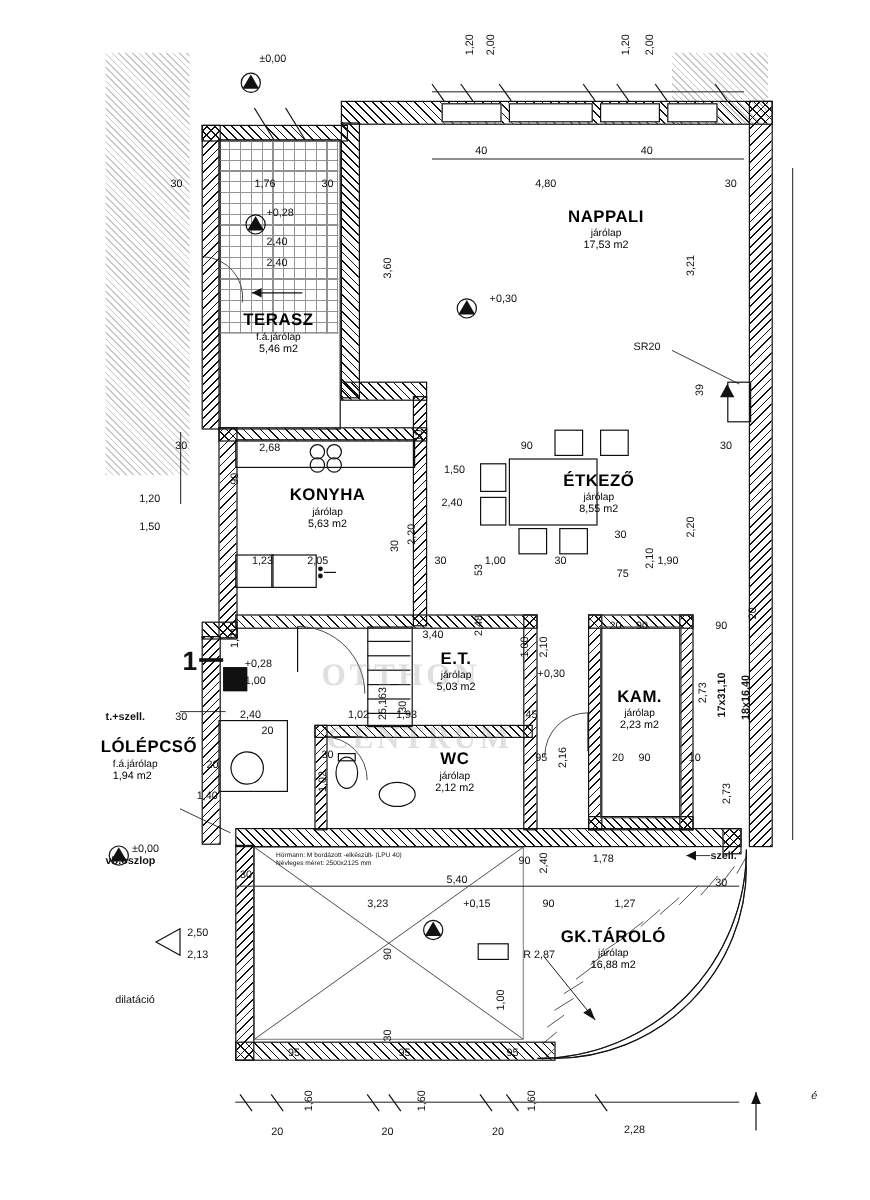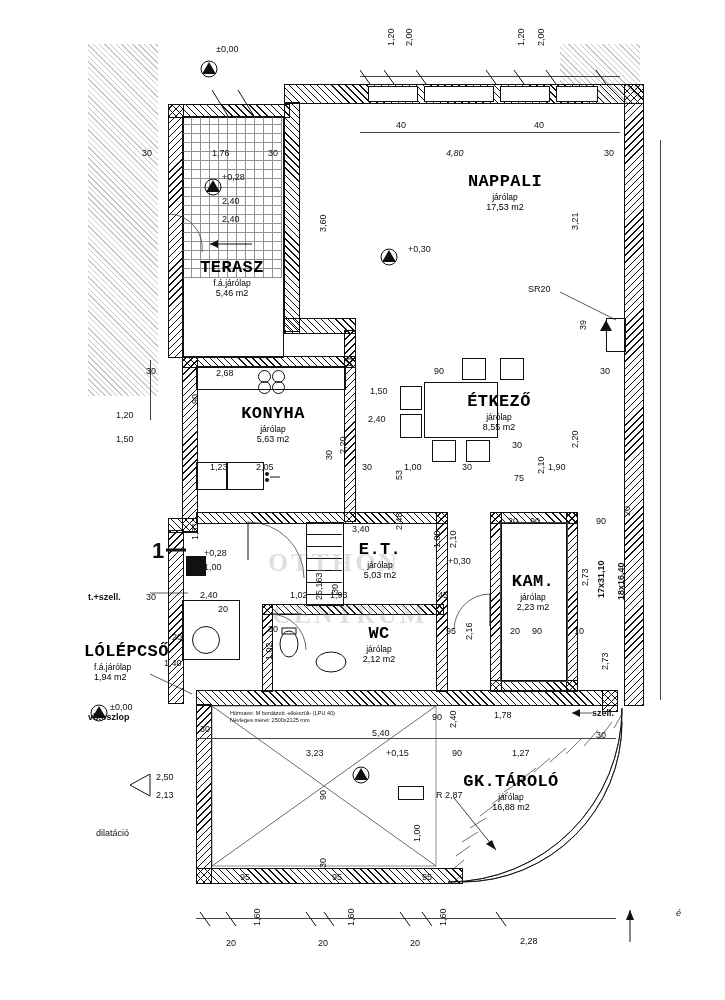--- a/index.html
+++ b/index.html
@@ -2,21 +2,21 @@
 <html><head>
 <meta charset="utf-8">
 <style>
   html,body{margin:0;padding:0;background:#fff;}
   body{width:725px;height:1000px;font-family:"Liberation Sans",sans-serif;color:#000;}
   #sheet{position:relative;width:725px;height:1000px;overflow:hidden;background:#fff;}
   .abs{position:absolute;}
   .lbl{position:absolute;white-space:nowrap;font-size:9px;line-height:1.12;color:#111;}
   .lbl.b{font-weight:bold;}
   .room{position:absolute;text-align:center;white-space:nowrap;line-height:1.18;}
-  .room .nm{font-size:17px;font-weight:bold;letter-spacing:.4px;font-family:Liberation Mono, monospace;}
+  .room .nm{font-size:14px;font-weight:bold;letter-spacing:.4px;}
   .room .sub{font-size:8.5px;}
   .room .ar{font-size:9px;}
   .dim{position:absolute;font-size:9px;white-space:nowrap;color:#111;}
   .ln{position:absolute;background:#111;}
   .h{height:1px;}
   .v{width:1px;}
   .thin{background:#444;}
   .hatchA{position:absolute;background:
       repeating-linear-gradient(45deg,#111 0 1px,transparent 1px 5px);}
   .hatchB{position:absolute;background:
@@ -297,21 +297,21 @@
   <div class="room" style="left:498px;top:572px;width:70px;">
     <div class="nm">KAM.</div>
     <div class="sub">járólap</div>
     <div class="ar">2,23 m2</div>
   </div>
   <div class="room" style="left:342px;top:624px;width:74px;">
     <div class="nm">WC</div>
     <div class="sub">járólap</div>
     <div class="ar">2,12 m2</div>
   </div>
-  <div class="room" style="left:84px;top:614px;width:104px;text-align:left;margin-top:28px;">
+  <div class="room" style="left:84px;top:614px;width:104px;text-align:left;">
     <div class="nm">LÓLÉPCSŐ</div>
     <div class="sub" style="padding-left:10px;">f.á.járólap</div>
     <div class="ar" style="padding-left:10px;">1,94 m2</div>
   </div>
   <div class="room" style="left:456px;top:772px;width:110px;">
     <div class="nm">GK.TÁROLÓ</div>
     <div class="sub">járólap</div>
     <div class="ar">16,88 m2</div>
   </div>
 
@@ -334,21 +334,21 @@
 
   <div class="lbl" style="left:230px;top:710px;font-size:5.5px;line-height:1.35;max-width:170px;white-space:pre-line;">Hörmann: M bordázott -elkészült- (LPU 40)
 Névleges méret: 2500x2125 mm</div>
 
   <div class="dim" style="left:386px;top:46px;transform:rotate(-90deg);transform-origin:left top;">1,20</div>
   <div class="dim" style="left:404px;top:46px;transform:rotate(-90deg);transform-origin:left top;">2,00</div>
   <div class="dim" style="left:516px;top:46px;transform:rotate(-90deg);transform-origin:left top;">1,20</div>
   <div class="dim" style="left:536px;top:46px;transform:rotate(-90deg);transform-origin:left top;">2,00</div>
   <div class="dim" style="left:396px;top:120px;">40</div>
   <div class="dim" style="left:534px;top:120px;">40</div>
-  <div class="dim" style="left:446px;top:148px;font-style:italic;">4,80</div>
+  <div class="dim" style="left:446px;top:148px;">4,80</div>
   <div class="dim" style="left:604px;top:148px;">30</div>
   <div class="dim" style="left:212px;top:148px;">1,76</div>
   <div class="dim" style="left:268px;top:148px;">30</div>
   <div class="dim" style="left:142px;top:148px;">30</div>
   <div class="dim" style="left:222px;top:196px;">2,40</div>
   <div class="dim" style="left:222px;top:214px;">2,40</div>
   <div class="dim" style="left:318px;top:232px;transform:rotate(-90deg);transform-origin:left top;">3,60</div>
   <div class="dim" style="left:570px;top:230px;transform:rotate(-90deg);transform-origin:left top;">3,21</div>
   <div class="dim" style="left:578px;top:330px;transform:rotate(-90deg);transform-origin:left top;">39</div>
   <div class="dim" style="left:600px;top:366px;">30</div>

